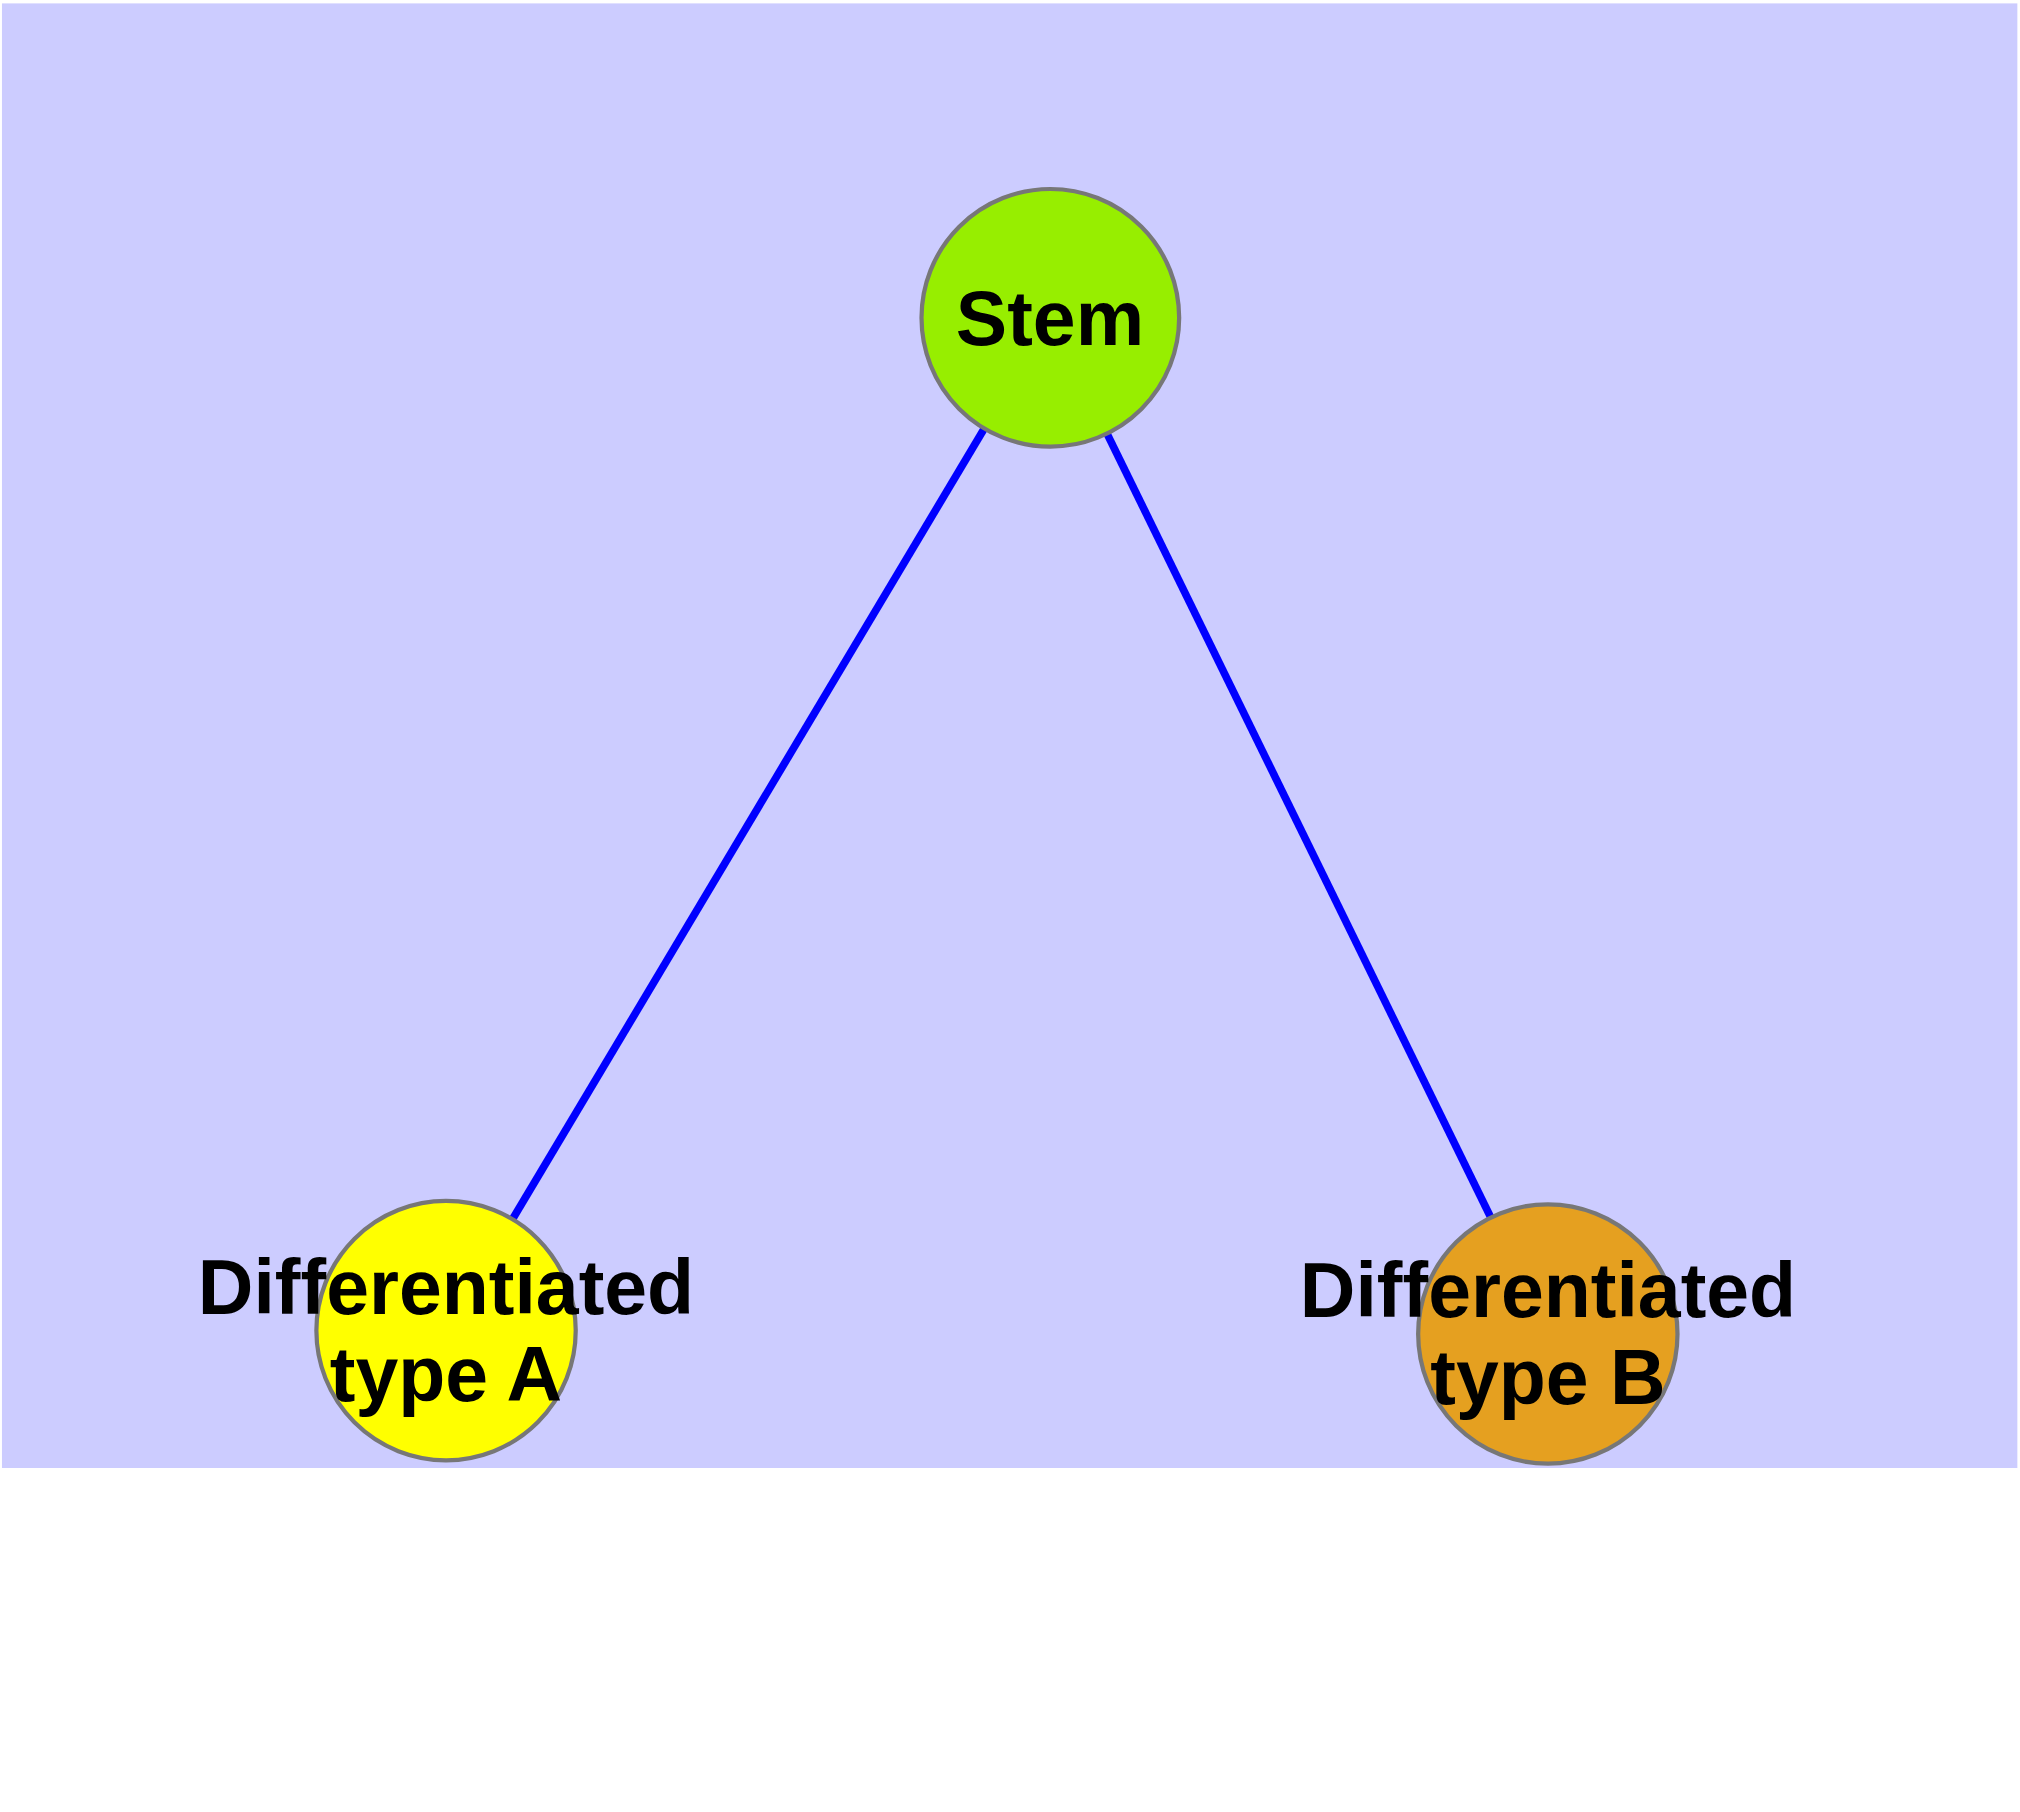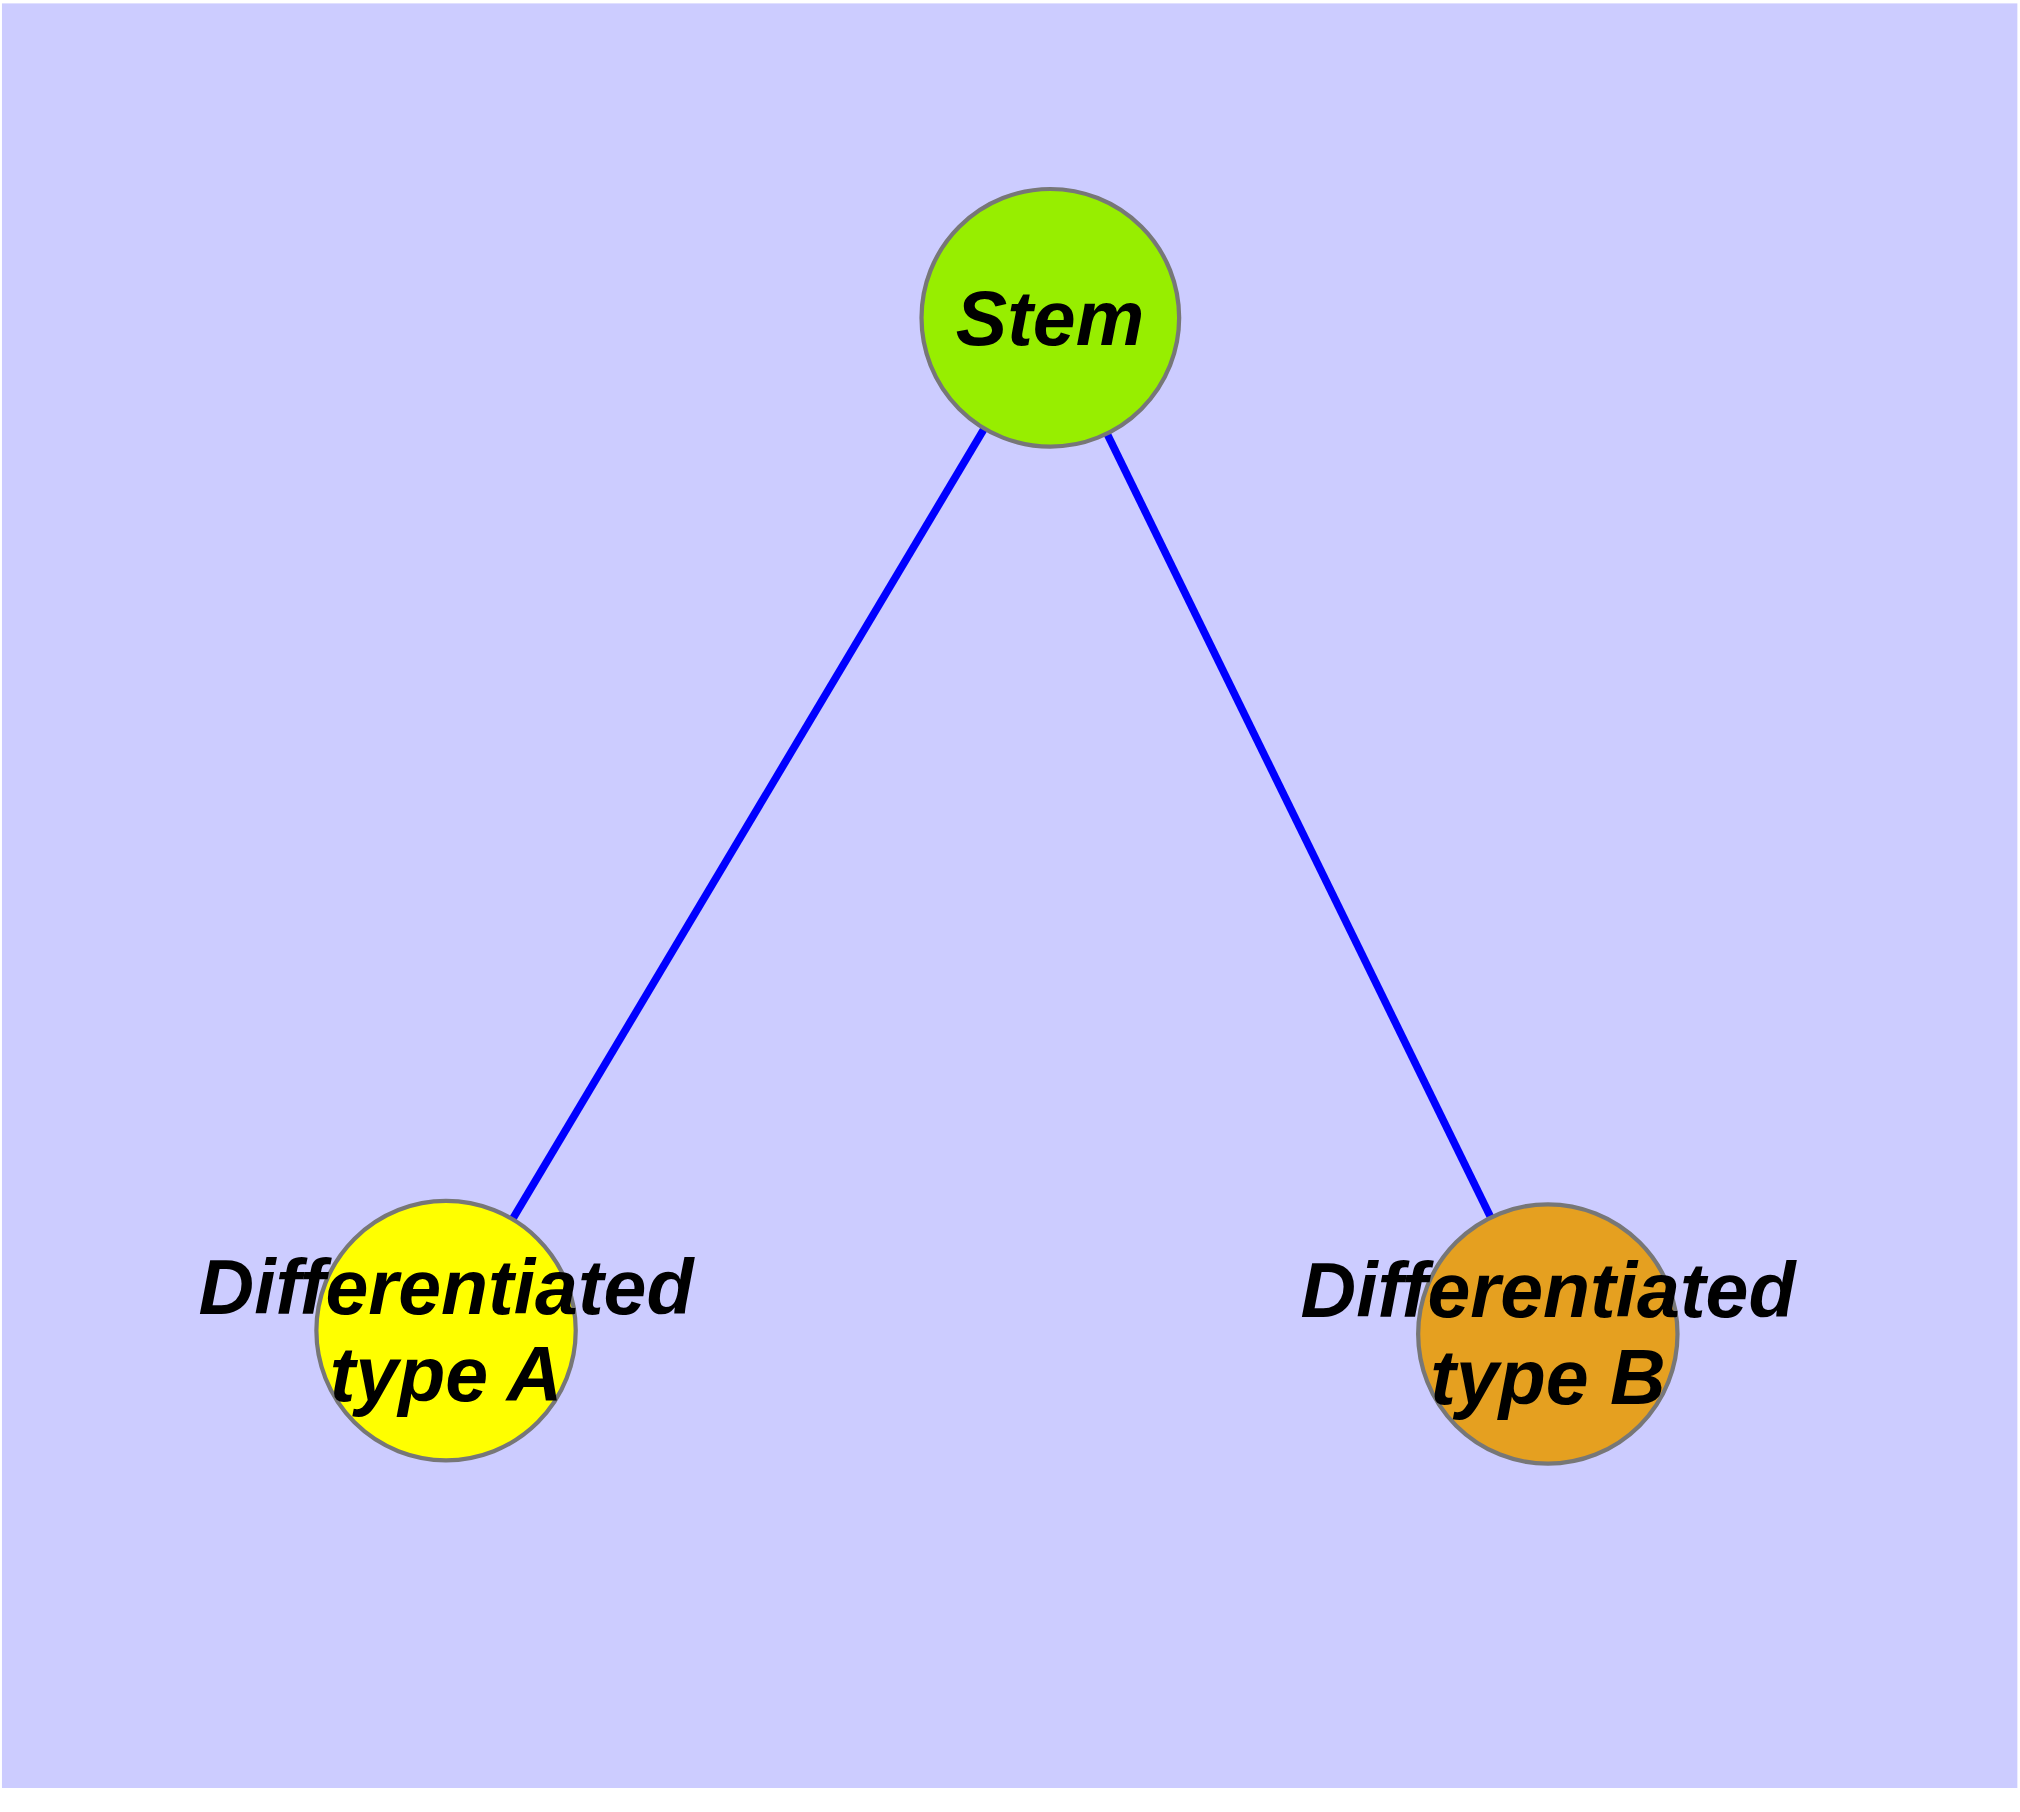--- a/index.html
+++ b/index.html
@@ -4,23 +4,22 @@
 <style>
   html, body {
     margin: 0;
     padding: 0;
     background: #ffffff;
     font-family: "Liberation Sans", sans-serif;
   }
   .canvas {
     position: relative;
     width: 2021px;
-    height: 1788px;
+    height: 1468px;
     overflow: hidden;
-    font-style: italic;
   }
   .canvas svg {
     position: absolute;
     left: 0;
     top: 0;
     display: block;
   }
   .node-label {
     position: absolute;
     transform: translate(-50%, -50%);

